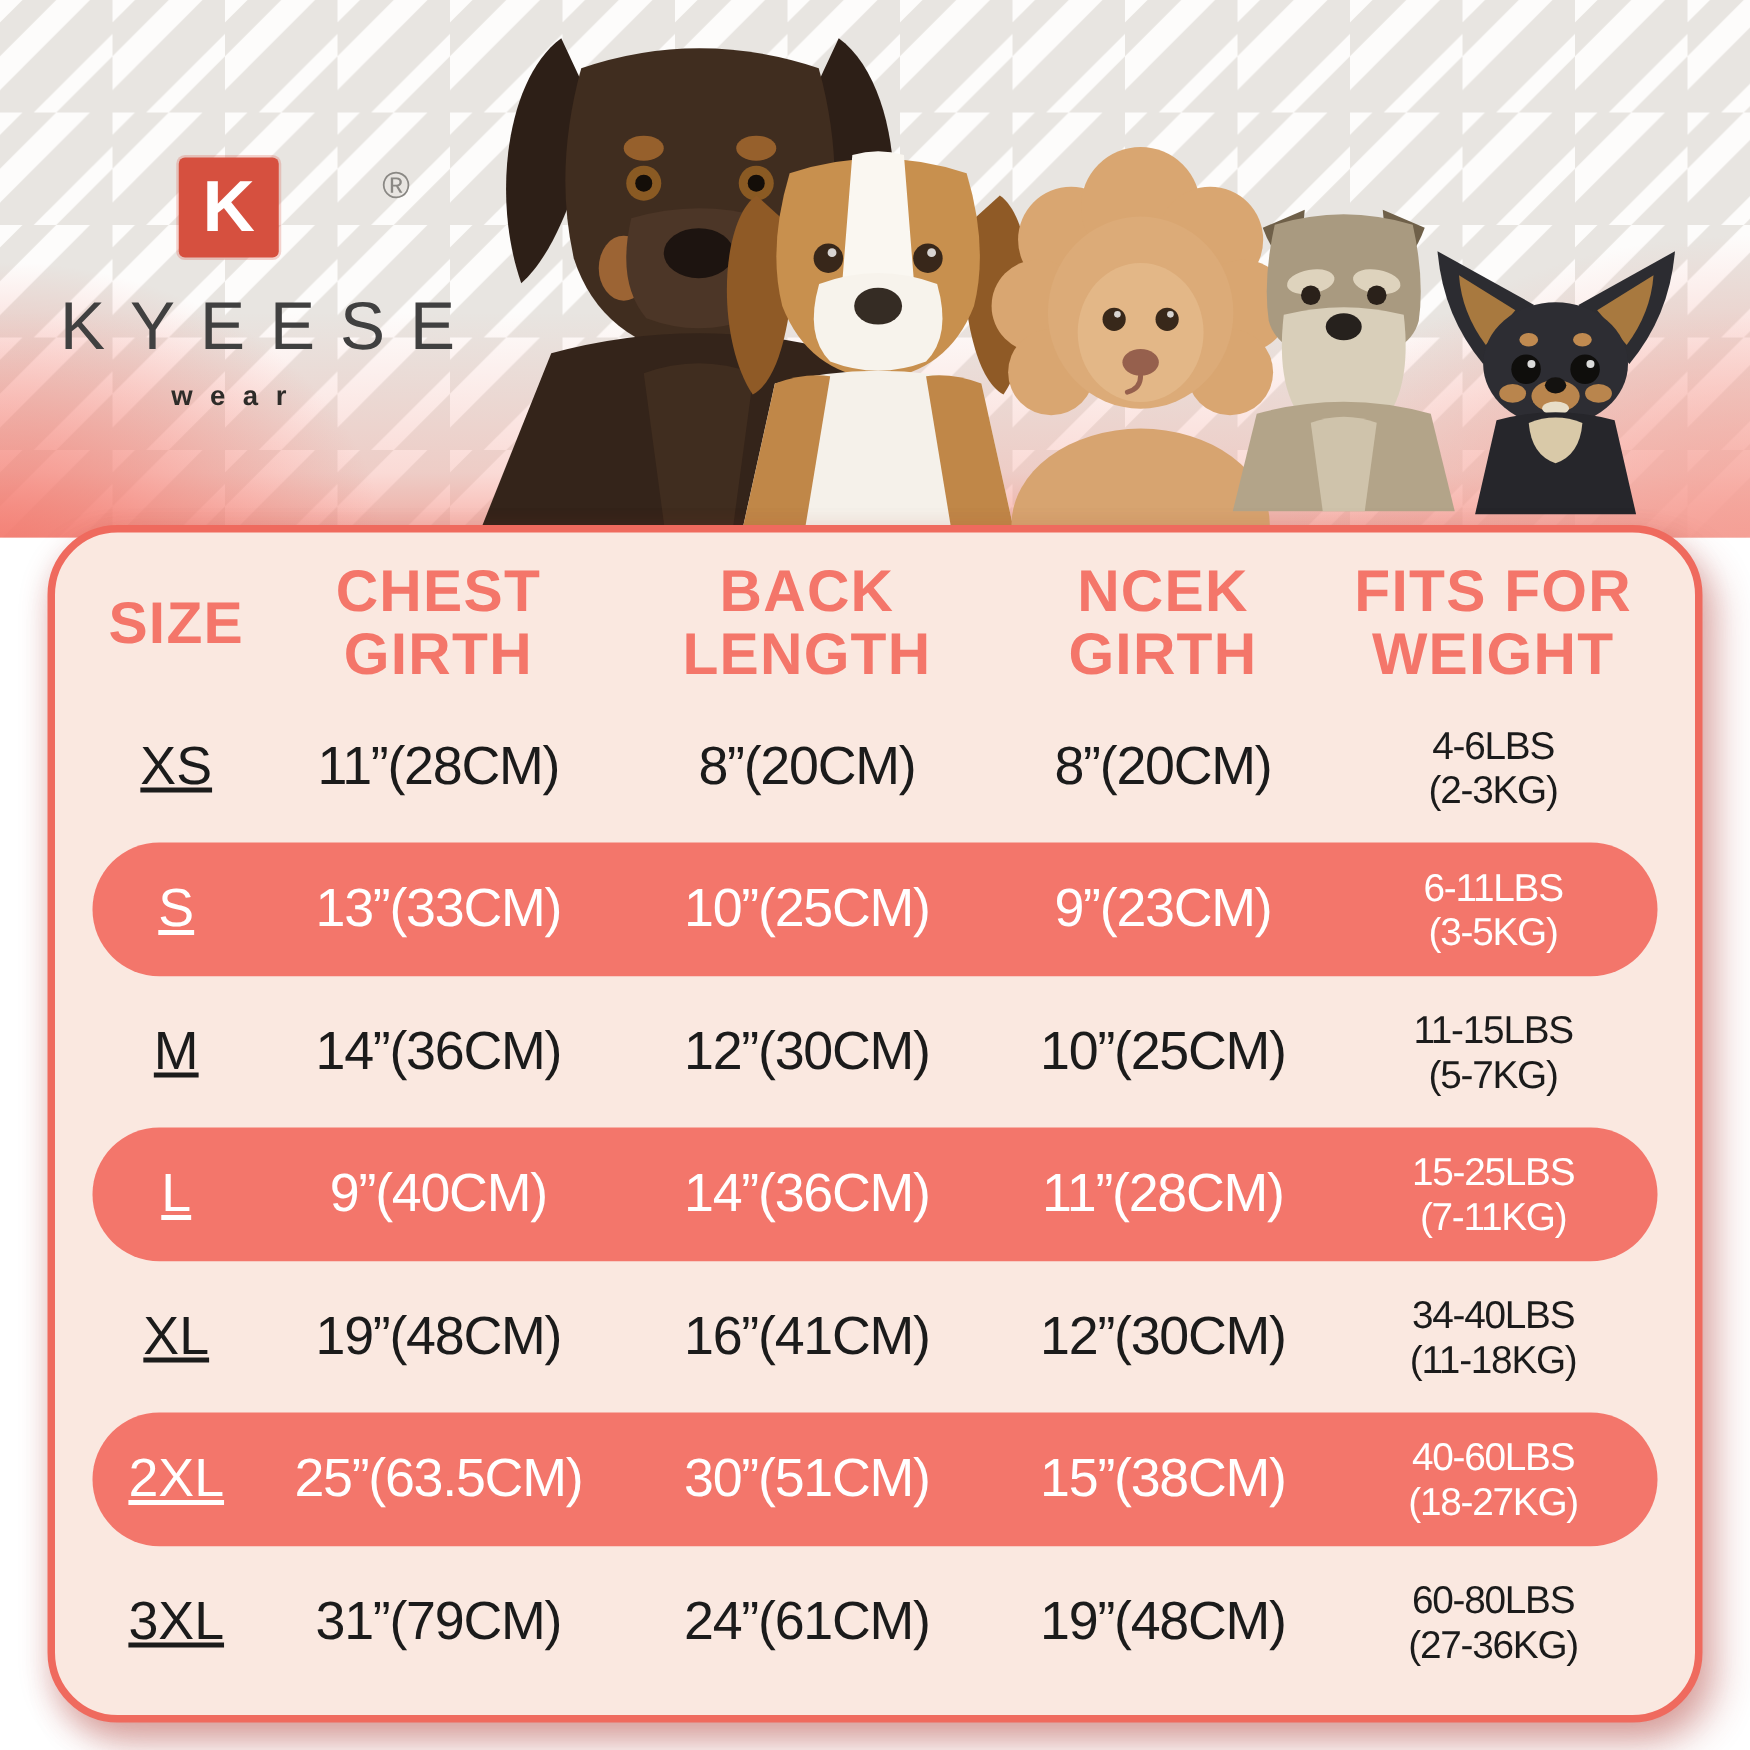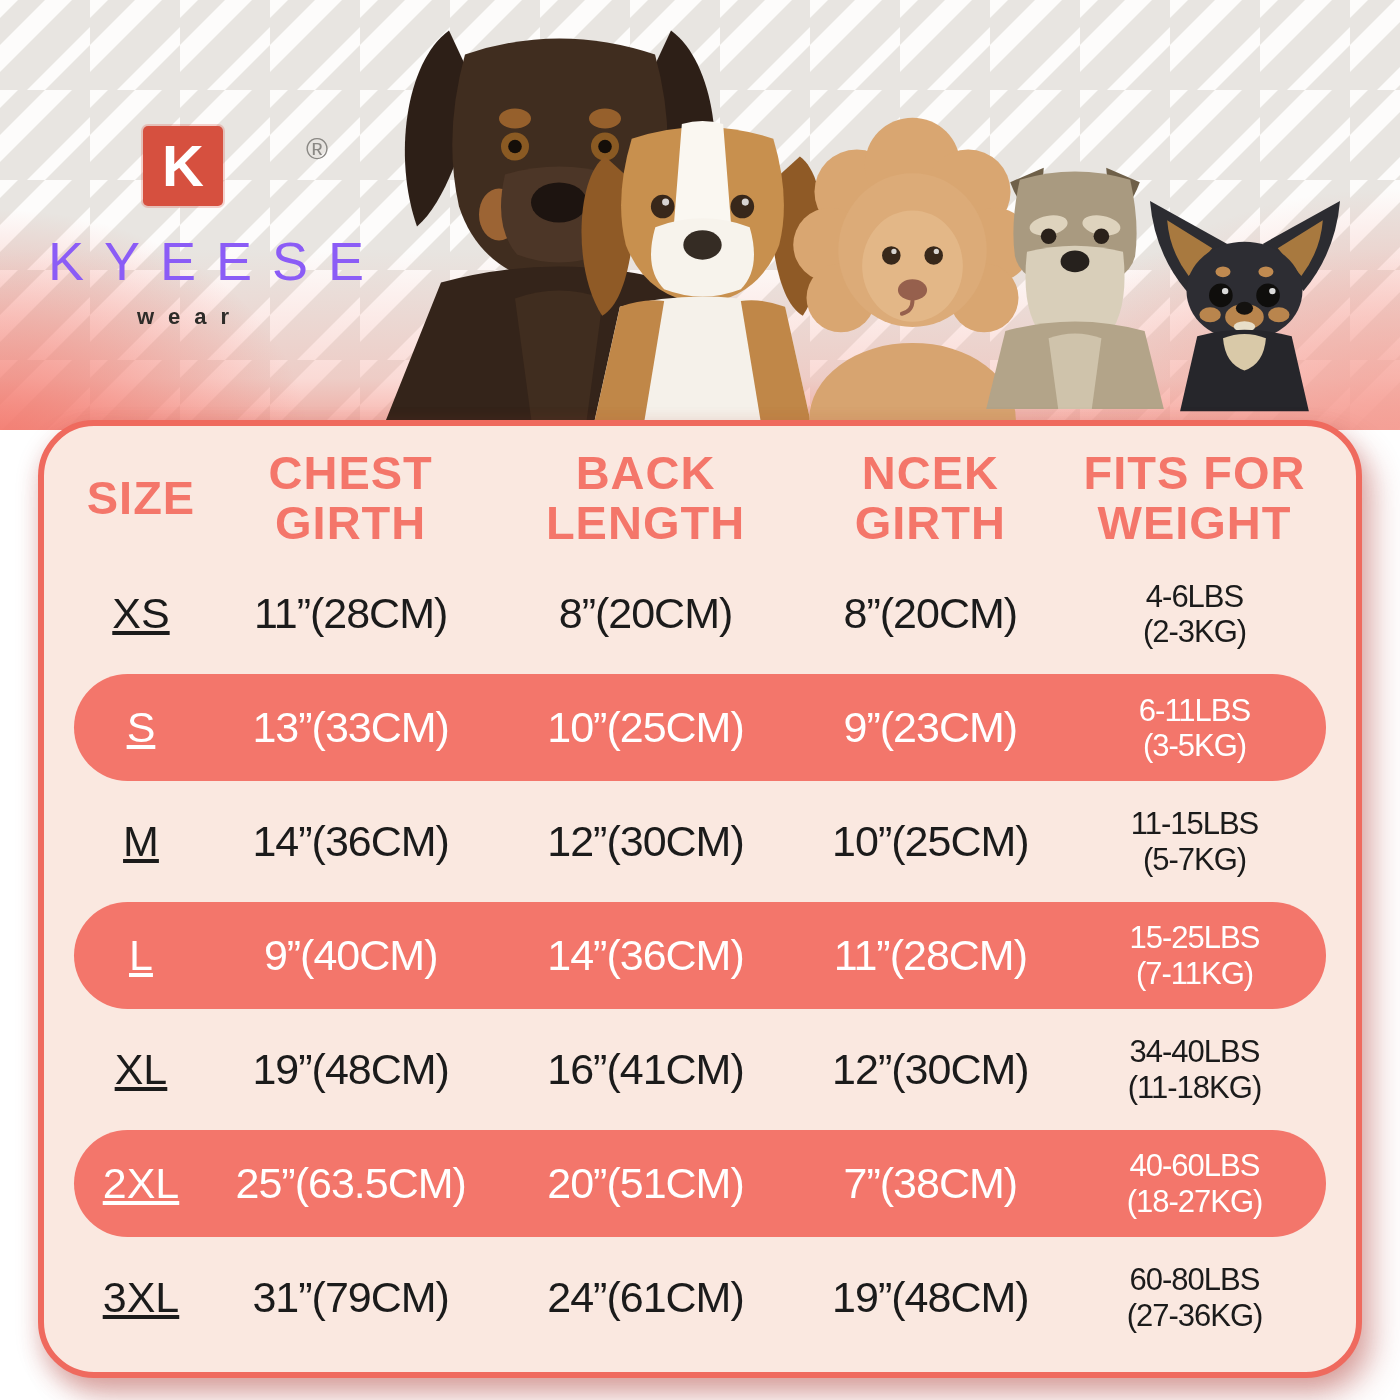--- a/index.html
+++ b/index.html
@@ -12,21 +12,21 @@
     background:
       radial-gradient(ellipse 430px 330px at 0% 104%, rgba(243,118,106,.85), rgba(243,118,106,0) 72%),
       radial-gradient(ellipse 520px 360px at 100% 104%, rgba(246,158,148,.9), rgba(246,158,148,0) 72%),
       linear-gradient(to bottom, rgba(246,170,160,0) 58%, rgba(246,168,158,.4) 88%, rgba(244,136,124,.65) 100%);}
 
   
   .logo{position:absolute;left:28px;top:126px;width:310px;text-align:center;z-index:3;}
   .logo-mark{display:inline-block;width:80px;height:80px;background:#d6503f;border-radius:5px;
     color:#fff;font-size:58px;font-weight:bold;line-height:80px;box-shadow:0 0 0 2px rgba(214,80,63,.25);}
   .registered{position:absolute;right:10px;top:6px;font-size:30px;color:#8a8884;font-weight:normal;}
-  .brand-name{margin-top:24px;font-size:54px;color:#8b5cf6;letter-spacing:20px;text-indent:20px;font-weight:500;}
+  .brand-name{margin-top:24px;font-size:54px;color:#404040;letter-spacing:20px;text-indent:20px;font-weight:500;}
   .brand-sub{margin-top:12px;font-size:22px;color:#2e2c29;letter-spacing:14px;text-indent:14px;font-weight:bold;}
 
   
   .dogs{position:absolute;left:0;top:0;width:1400px;height:434px;z-index:2;}
   .dog{position:absolute;}
 
   
   .lower-bg{position:absolute;left:0;top:418px;width:1400px;height:982px;
     background:linear-gradient(to bottom,#f6ab a0,#f6aba0 0%,#f48578 16%,#f37264 45%,#ee6356 82%,#df5649 96%,#d25044 100%);}
 
@@ -223,22 +223,22 @@
     <div class="cell c-val">19”(48CM)</div>
     <div class="cell c-val">16”(41CM)</div>
     <div class="cell c-val">12”(30CM)</div>
     <div class="cell c-weight">34-40LBS
 (11-18KG)</div>
   </div>
 
   <div class="row highlight">
     <div class="cell c-size">2XL</div>
     <div class="cell c-val">25”(63.5CM)</div>
-    <div class="cell c-val">20”(51CM)</div>
-    <div class="cell c-val">7”(38CM)</div>
+    <div class="cell c-val">30”(51CM)</div>
+    <div class="cell c-val">15”(38CM)</div>
     <div class="cell c-weight">40-60LBS
 (18-27KG)</div>
   </div>
 
   <div class="row">
     <div class="cell c-size">3XL</div>
     <div class="cell c-val">31”(79CM)</div>
     <div class="cell c-val">24”(61CM)</div>
     <div class="cell c-val">19”(48CM)</div>
     <div class="cell c-weight">60-80LBS

